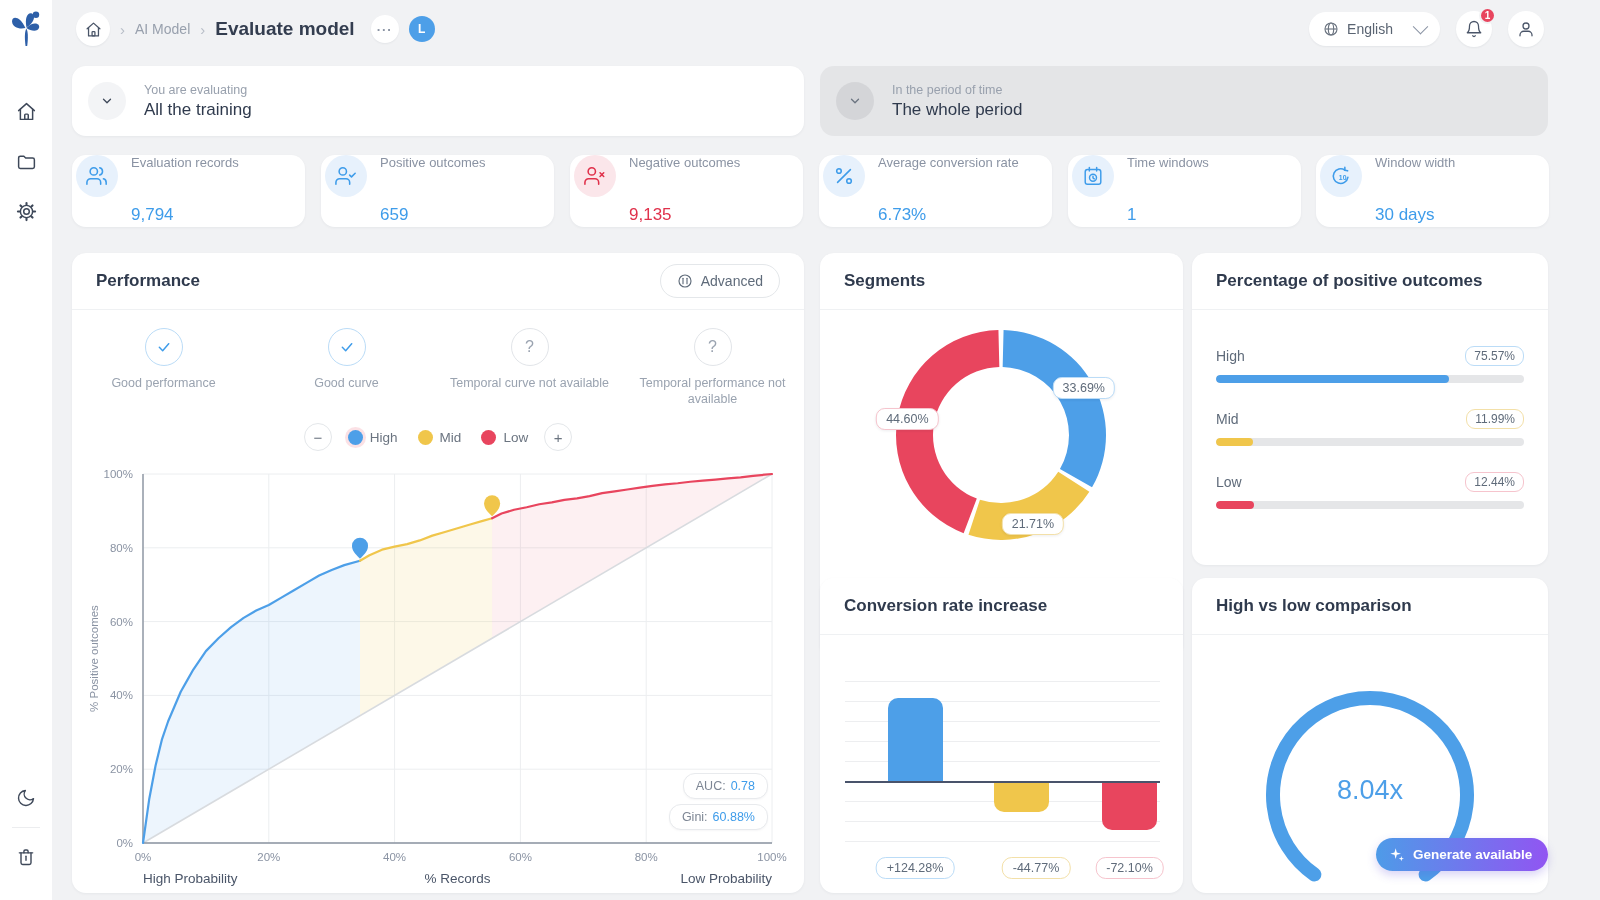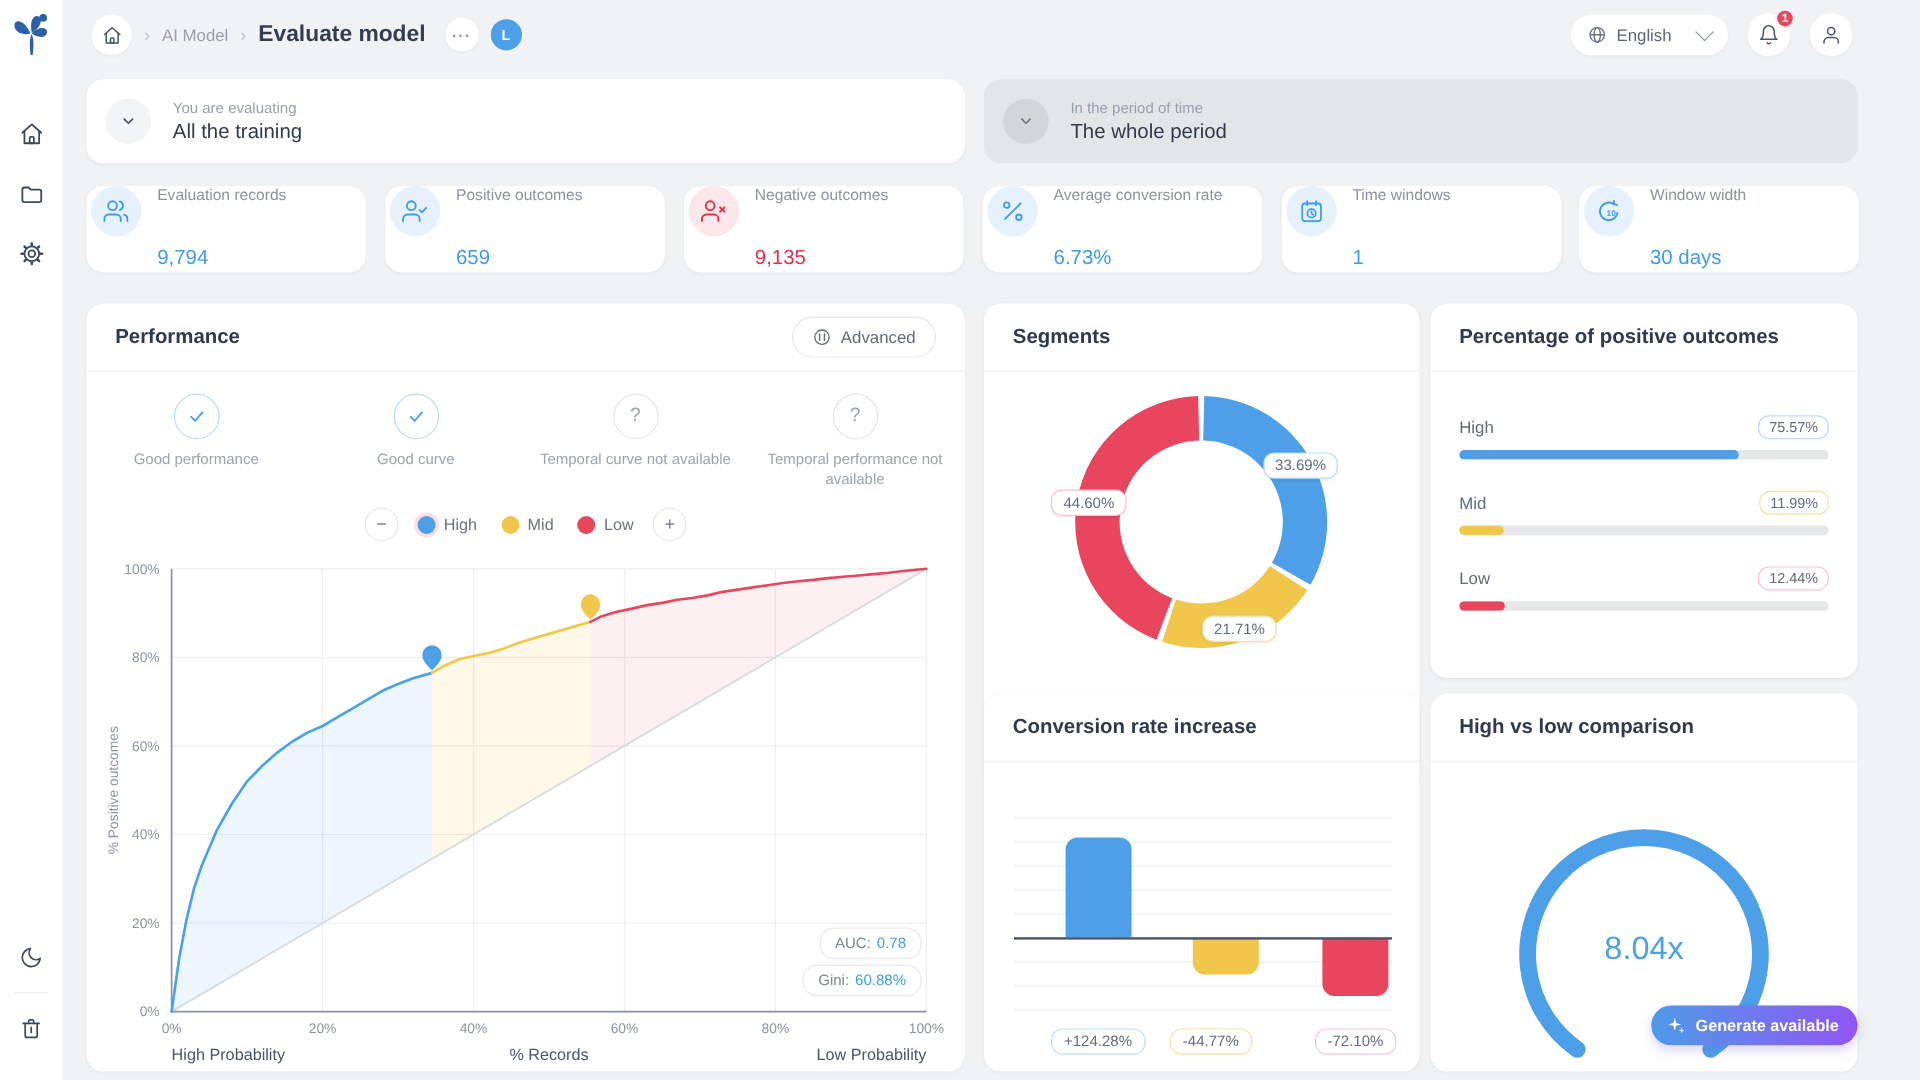--- a/index.html
+++ b/index.html
@@ -478,21 +478,21 @@
       <div class="gridline" style="top: 86px;"></div>
       <div class="gridline" style="top: 106px;"></div>
       <div class="gridline" style="top: 126px;"></div>
       <div class="gridline zero" style="top: 146px;"></div>
       <div class="gridline" style="top: 166px;"></div>
       <div class="gridline" style="top: 186px;"></div>
       <div class="gridline" style="top: 206px;"></div>
       <div class="cbar" style="left: 67.5px; width: 55px; background: rgb(77, 159, 232); height: 83px; top: 63px; border-radius: 10px 10px 0px 0px;"></div>
       <div class="cbar-badge" style="left: 95px; top: 222px; border-color: rgb(187, 220, 247);">+124.28%</div>
       <div class="cbar" style="left: 174px; width: 55px; background: rgb(240, 198, 75); height: 29.8995px; top: 147px; border-radius: 0px 0px 10px 10px;"></div>
-      <div class="cbar-badge" style="left: 189px; top: 222px; border-color: rgb(243, 224, 168);">-44.77%</div>
+      <div class="cbar-badge" style="left: 216px; top: 222px; border-color: rgb(243, 224, 168);">-44.77%</div>
       <div class="cbar" style="left: 282px; width: 55px; background: rgb(232, 69, 94); height: 48.1518px; top: 147px; border-radius: 0px 0px 10px 10px;"></div>
       <div class="cbar-badge" style="left: 309.5px; top: 222px; border-color: rgb(246, 196, 205);">-72.10%</div>
     </div>
 </section>
 
 <section class="card" style="left:1192px;top:578px;width:356px;height:315px;">
   <div class="card-header" style="justify-content:flex-start;">
     <span class="card-title">High vs low comparison</span>
   </div>
   <div class="gauge-wrap">

